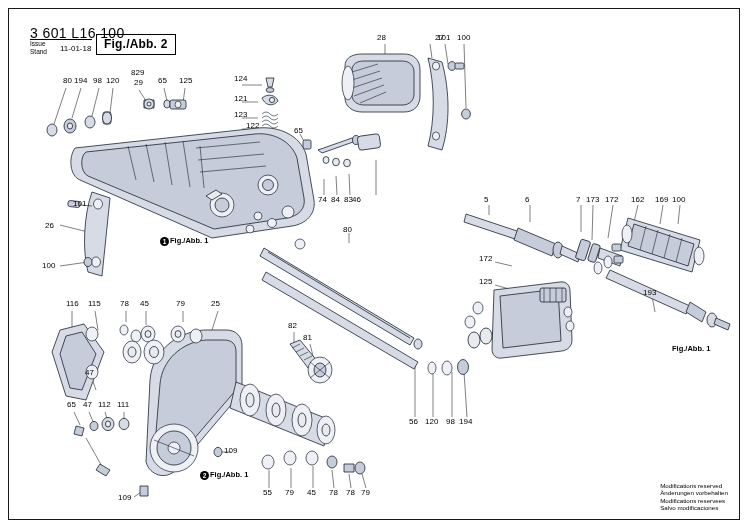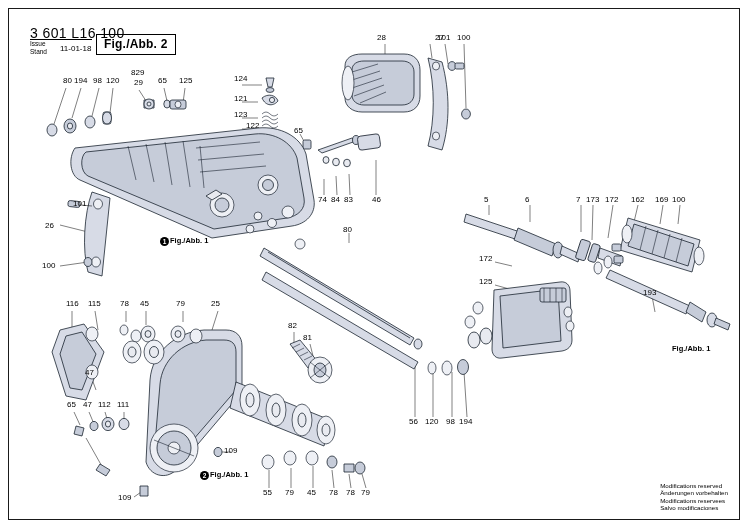--- a/index.html
+++ b/index.html
@@ -394,21 +394,21 @@
   <div class="lbl" style="left:294px;top:126px">65</div>
 
   <div class="lbl" style="left:377px;top:33px">28</div>
   <div class="lbl" style="left:435px;top:33px">27</div>
   <div class="lbl" style="left:437px;top:33px">101</div>
   <div class="lbl" style="left:457px;top:33px">100</div>
 
   <div class="lbl" style="left:318px;top:195px">74</div>
   <div class="lbl" style="left:331px;top:195px">84</div>
   <div class="lbl" style="left:344px;top:195px">83</div>
-  <div class="lbl" style="left:372px;top:195px">46</div>
+  <div class="lbl" style="left:352px;top:195px">46</div>
 
   <div class="lbl" style="left:73px;top:199px">101</div>
   <div class="lbl" style="left:45px;top:221px">26</div>
   <div class="lbl" style="left:42px;top:261px">100</div>
   <div class="lbl" style="left:343px;top:225px">80</div>
 
   <div class="lbl" style="left:484px;top:195px">5</div>
   <div class="lbl" style="left:525px;top:195px">6</div>
   <div class="lbl" style="left:576px;top:195px">7</div>
   <div class="lbl" style="left:586px;top:195px">173</div>

